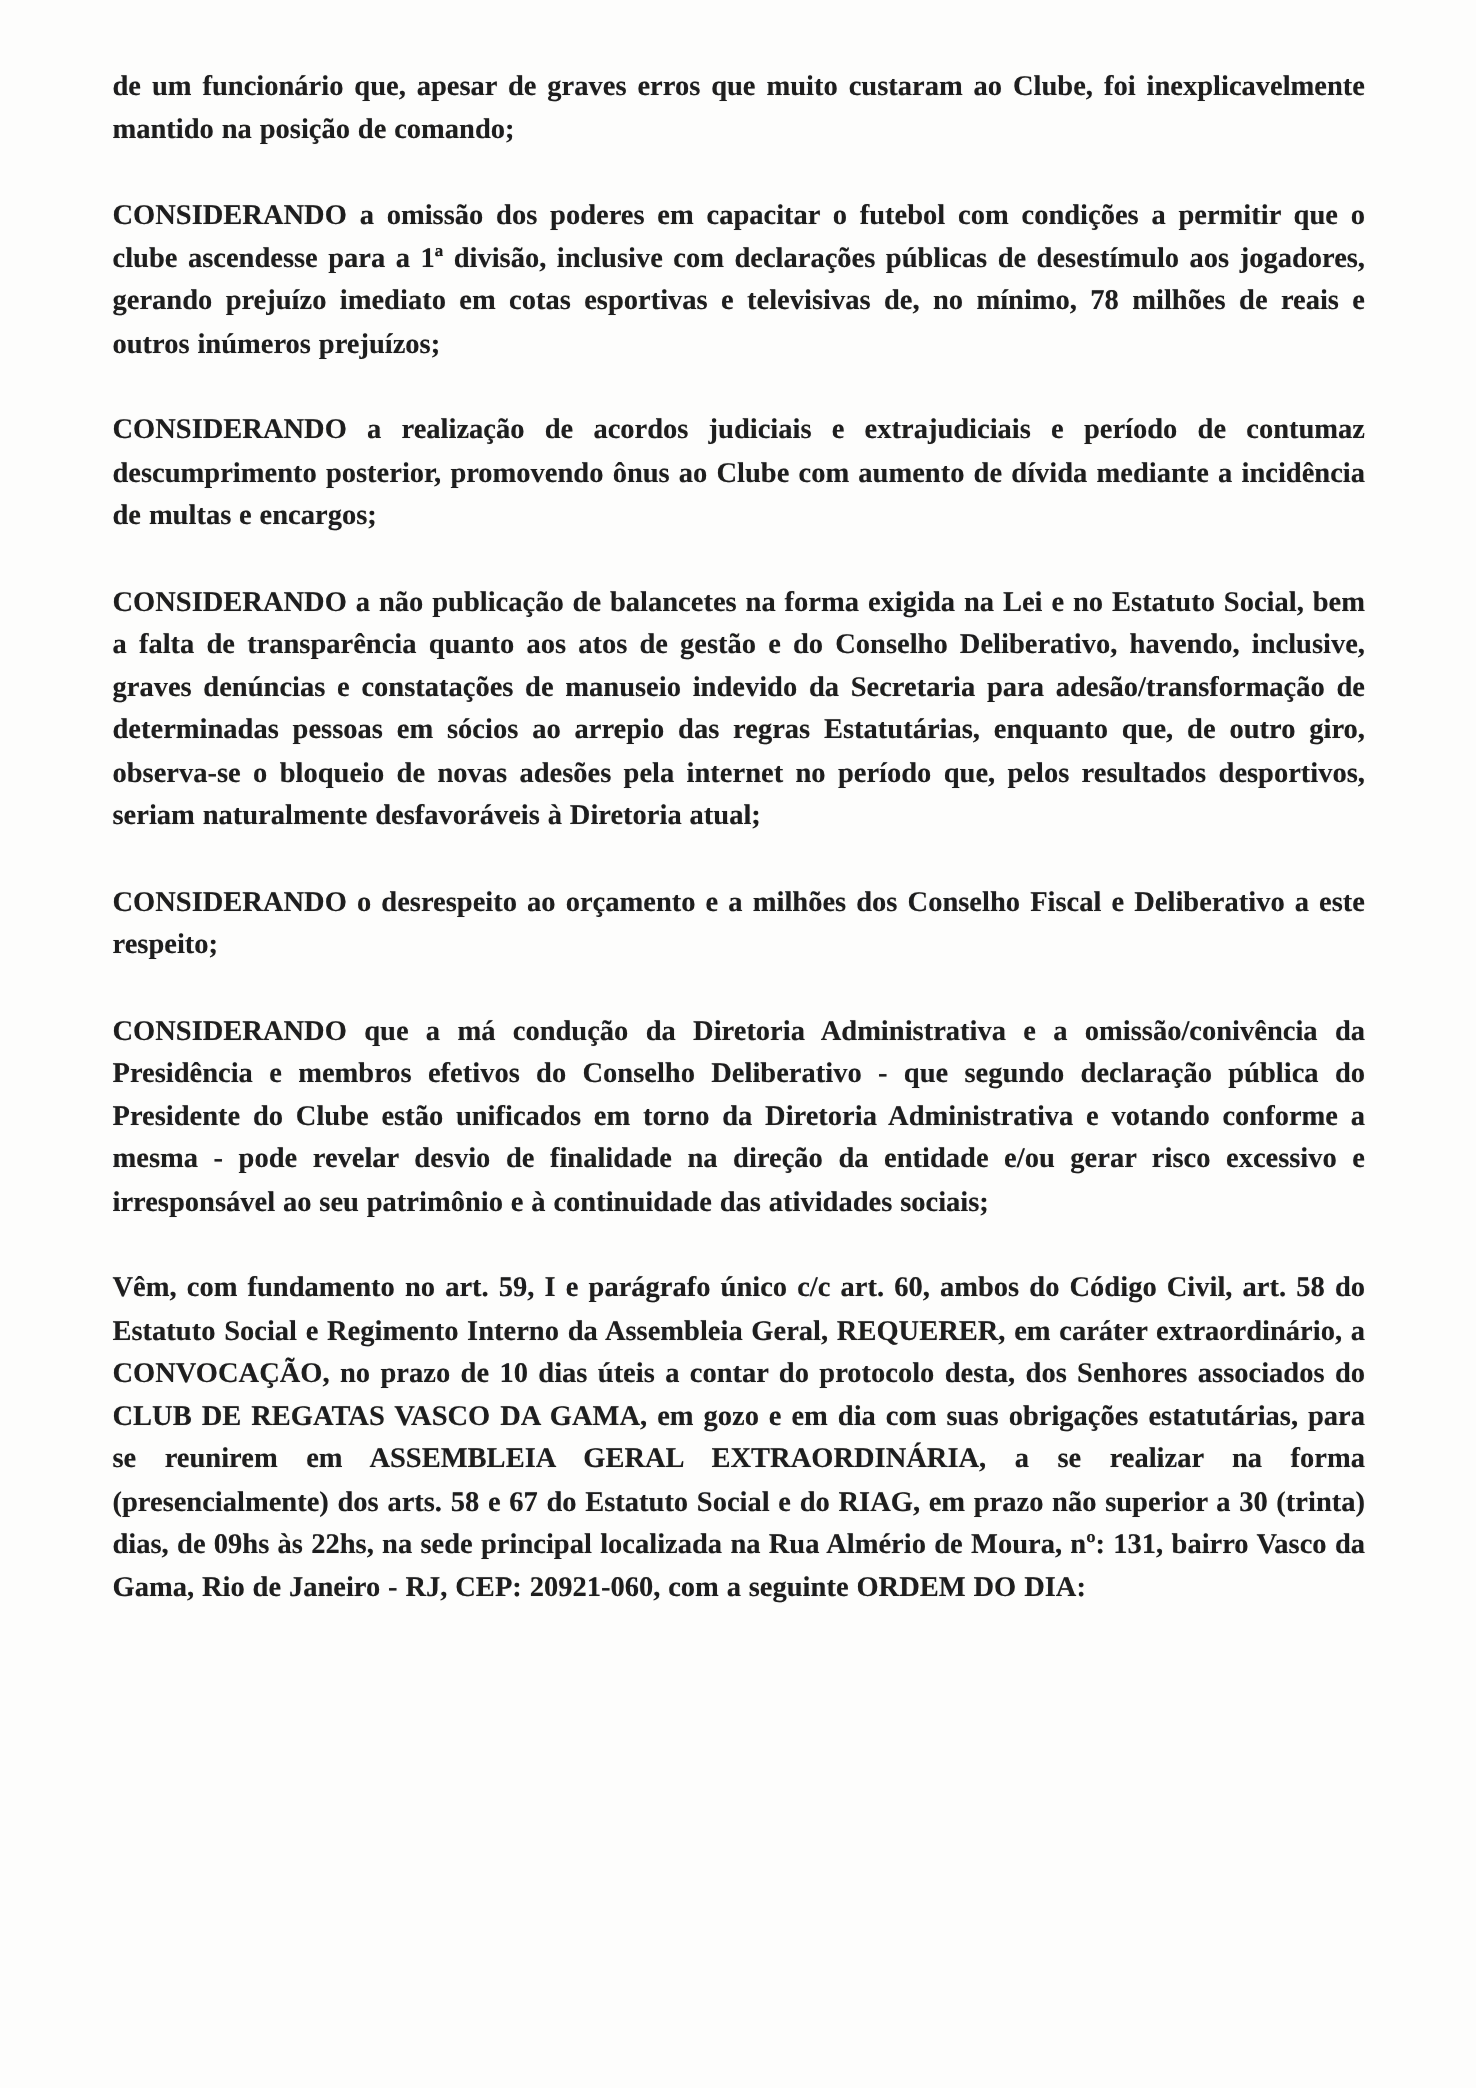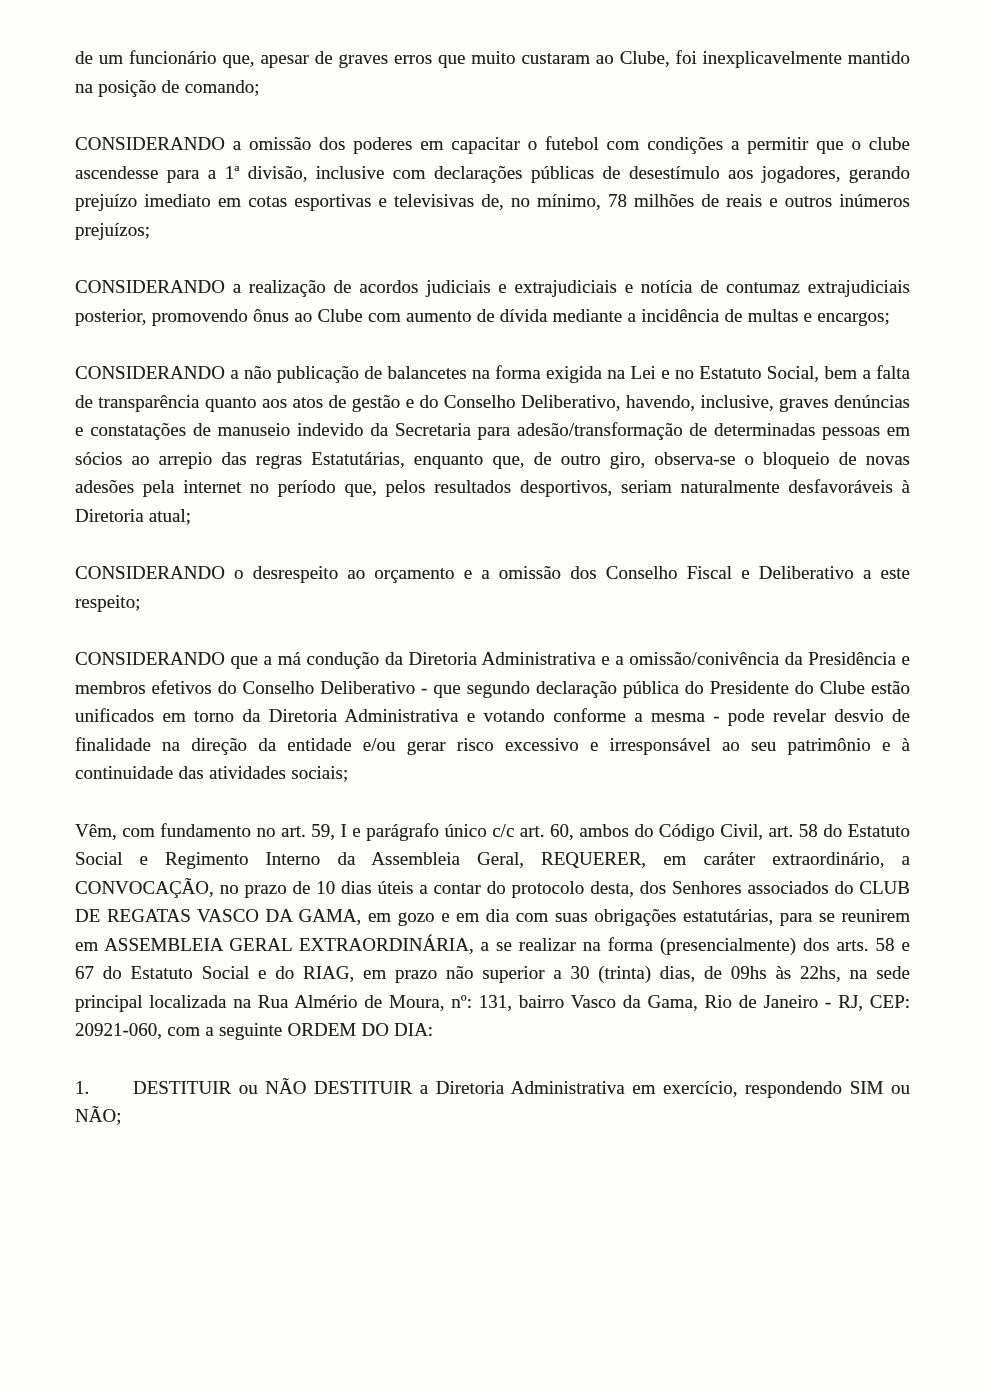--- a/index.html
+++ b/index.html
@@ -11,20 +11,21 @@
     position: relative;
     font-family: "Liberation Serif", "DejaVu Serif", serif;
     color: #1e1e1e;
     overflow: hidden;
   }
   .page {
     position: absolute;
     left: 75px;
     top: 44px;
     width: 835px;
+    font-weight: bold;
   }
   .para {
     margin: 0 0 29px 0;
     font-size: 19px;
     line-height: 28.5px;
     text-align: justify;
     text-shadow: 0 0 0.5px rgba(30,30,30,0.45); 
     word-spacing: 0.5px;
   }
   .para.item .num {
@@ -34,28 +35,25 @@
 </style>
 </head>
 <body>
 
 <div class="page">
 
   <p class="para">de um funcionário que, apesar de graves erros que muito custaram ao Clube, foi inexplicavelmente mantido na posição de comando;</p>
 
   <p class="para">CONSIDERANDO a omissão dos poderes em capacitar o futebol com condições a permitir que o clube ascendesse para a 1ª divisão, inclusive com declarações públicas de desestímulo aos jogadores, gerando prejuízo imediato em cotas esportivas e televisivas de, no mínimo, 78 milhões de reais e outros inúmeros prejuízos;</p>
 
-  <p class="para">CONSIDERANDO a realização de acordos judiciais e extrajudiciais e notícia de contumaz extrajudiciais posterior, promovendo ônus ao Clube com aumento de dívida mediante a incidência de multas e encargos;</p>
+  <p class="para">CONSIDERANDO a realização de acordos judiciais e extrajudiciais e período de contumaz descumprimento posterior, promovendo ônus ao Clube com aumento de dívida mediante a incidência de multas e encargos;</p>
 
   <p class="para">CONSIDERANDO a não publicação de balancetes na forma exigida na Lei e no Estatuto Social, bem a falta de transparência quanto aos atos de gestão e do Conselho Deliberativo, havendo, inclusive, graves denúncias e constatações de manuseio indevido da Secretaria para adesão/transformação de determinadas pessoas em sócios ao arrepio das regras Estatutárias, enquanto que, de outro giro, observa-se o bloqueio de novas adesões pela internet no período que, pelos resultados desportivos, seriam naturalmente desfavoráveis à Diretoria atual;</p>
 
-  <p class="para">CONSIDERANDO o desrespeito ao orçamento e a omissão dos Conselho Fiscal e Deliberativo a este respeito;</p>
+  <p class="para">CONSIDERANDO o desrespeito ao orçamento e a milhões dos Conselho Fiscal e Deliberativo a este respeito;</p>
 
   <p class="para">CONSIDERANDO que a má condução da Diretoria Administrativa e a omissão/conivência da Presidência e membros efetivos do Conselho Deliberativo - que segundo declaração pública do Presidente do Clube estão unificados em torno da Diretoria Administrativa e votando conforme a mesma - pode revelar desvio de finalidade na direção da entidade e/ou gerar risco excessivo e irresponsável ao seu patrimônio e à continuidade das atividades sociais;</p>
 
   <p class="para">Vêm, com fundamento no art. 59, I e parágrafo único c/c art. 60, ambos do Código Civil, art. 58 do Estatuto Social e Regimento Interno da Assembleia Geral, REQUERER, em caráter extraordinário, a CONVOCAÇÃO, no prazo de 10 dias úteis a contar do protocolo desta, dos Senhores associados do CLUB DE REGATAS VASCO DA GAMA, em gozo e em dia com suas obrigações estatutárias, para se reunirem em ASSEMBLEIA GERAL EXTRAORDINÁRIA, a se realizar na forma (presencialmente) dos arts. 58 e 67 do Estatuto Social e do RIAG, em prazo não superior a 30 (trinta) dias, de 09hs às 22hs, na sede principal localizada na Rua Almério de Moura, nº: 131, bairro Vasco da Gama, Rio de Janeiro - RJ, CEP: 20921-060, com a seguinte ORDEM DO DIA:</p>
 
-  <p class="para item">
-    <span class="num">1.</span><span>DESTITUIR ou NÃO DESTITUIR a Diretoria Administrativa em exercício, respondendo SIM ou NÃO;</span>
-  </p>
 
 
 </div>
 
 </body></html>

